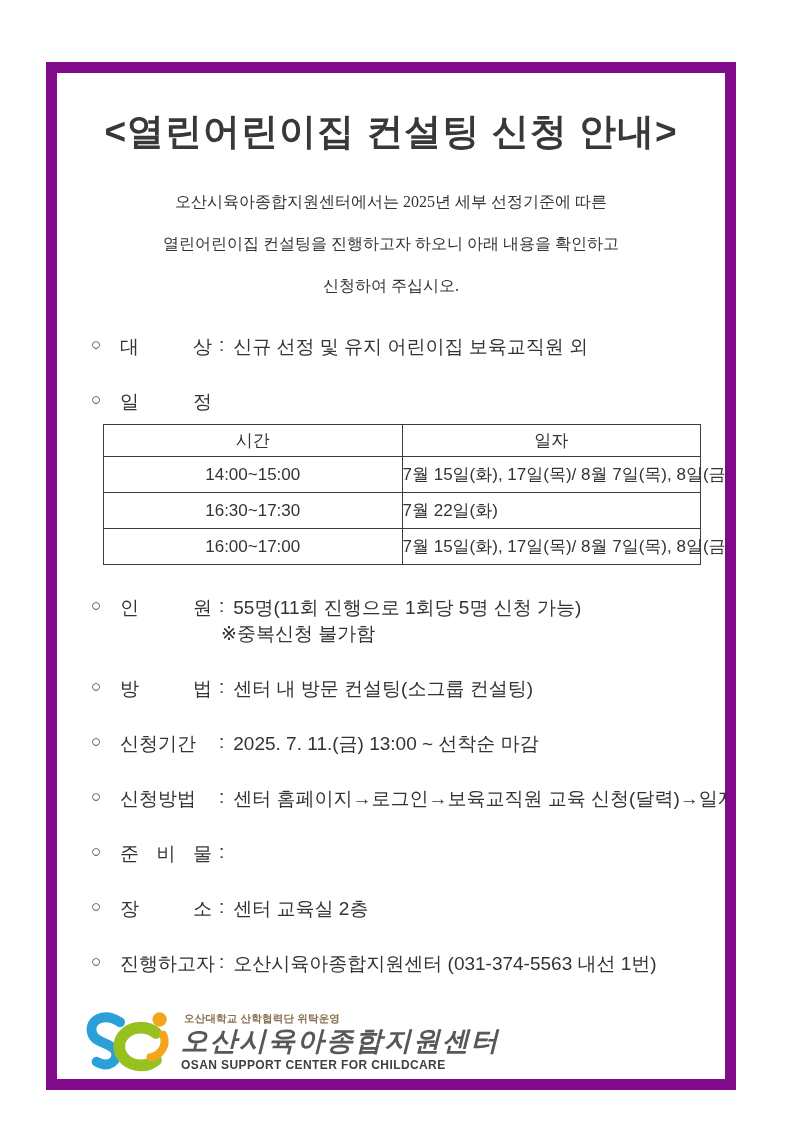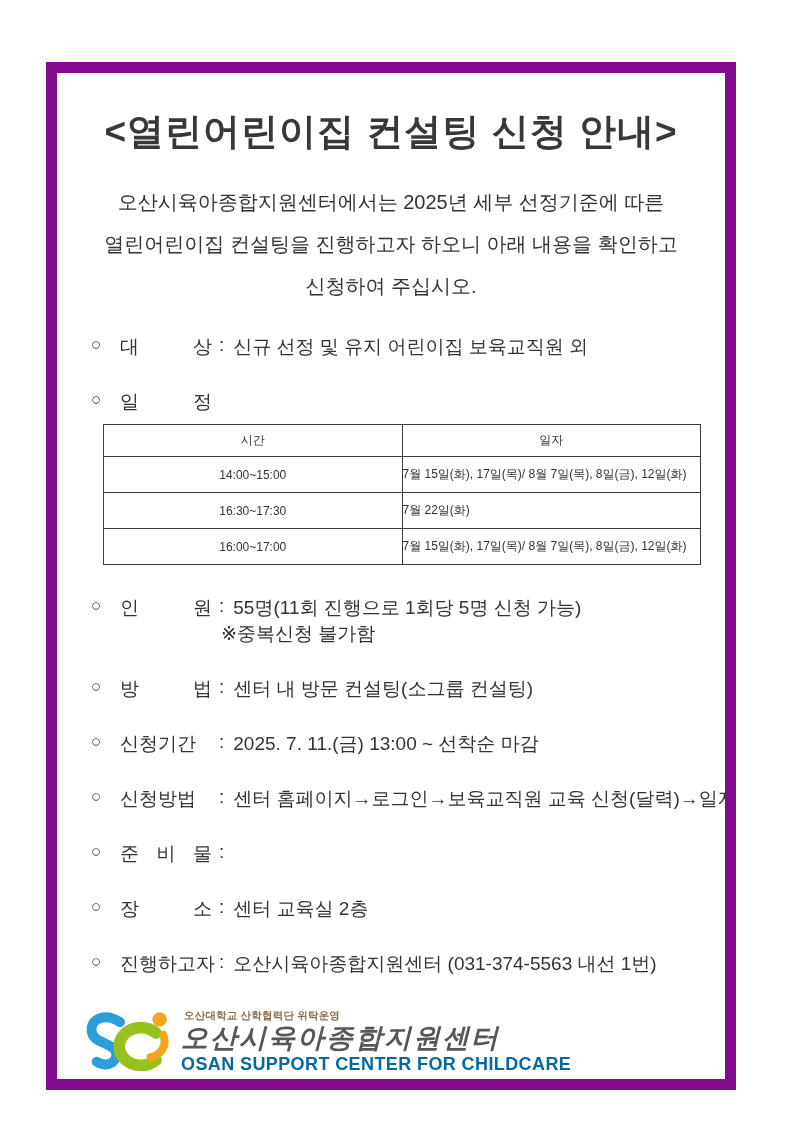--- a/index.html
+++ b/index.html
@@ -22,45 +22,46 @@
     text-align: center;
     font-size: 37px;
     font-weight: bold;
     color: #383838;
     letter-spacing: 1px;
     white-space: nowrap;
   }
   .intro {
     margin-top: 24px;
     text-align: center;
-    font-size: 20px;
+    font-size: 16px;
     line-height: 42px;
     color: #333333;
     font-weight: 500;
+    font-family: Liberation Serif, serif;
   }
   .list { margin-top: 27px; padding-left: 8px; }
   .item { margin-bottom: 29px; font-size: 19px; color: #333333; }
   .row { display: flex; align-items: flex-start; white-space: nowrap; }
   .bullet {
     flex: none; width: 20px; margin-right: 9px;
     font-size: 17px; padding-top: 1px; color: #444444;
   }
   .label {
     flex: none; width: 92px;
     text-align-last: justify; -moz-text-align-last: justify;
     font-weight: 500;
   }
   .sep { flex: none; margin: 0 9px 0 7px; }
   .content { white-space: nowrap; }
   .note { margin-left: 130px; }
   table.schedule {
     border-collapse: collapse;
     margin: 9px 0 30px 12px;
     width: 598px;
-    font-size: 12px;
+    font-size: 17px;
     color: #333333;
     table-layout: fixed;
   }
   table.schedule th, table.schedule td {
     border: 1px solid #3c3c3c;
     font-weight: normal;
     padding: 0;
   }
   table.schedule th { height: 31px; text-align: center; }
   table.schedule td { height: 35px; }
@@ -76,21 +77,21 @@
   .logo-text { display: flex; flex-direction: column; }
   .logo-tagline {
     font-size: 10.5px; color: #8a7050; font-weight: bold;
     margin-left: 3px; margin-bottom: 1px; letter-spacing: 0.2px;
   }
   .logo-name-ko {
     font-size: 27px; font-weight: bold; color: #575757;
     letter-spacing: 2px; line-height: 1.05; font-style: italic;
   }
   .logo-name-en {
-    font-size: 18px; font-weight: bold; color: #0369a1;
+    font-size: 12px; font-weight: bold; color: #404040;
     letter-spacing: 0.4px; margin-top: 2px;
   }
 </style>
 </head>
 <body>
 
 <div class="frame">
   <div class="inner">
 
     <div class="doc-title">&lt;열린어린이집 컨설팅 신청 안내&gt;</div>

